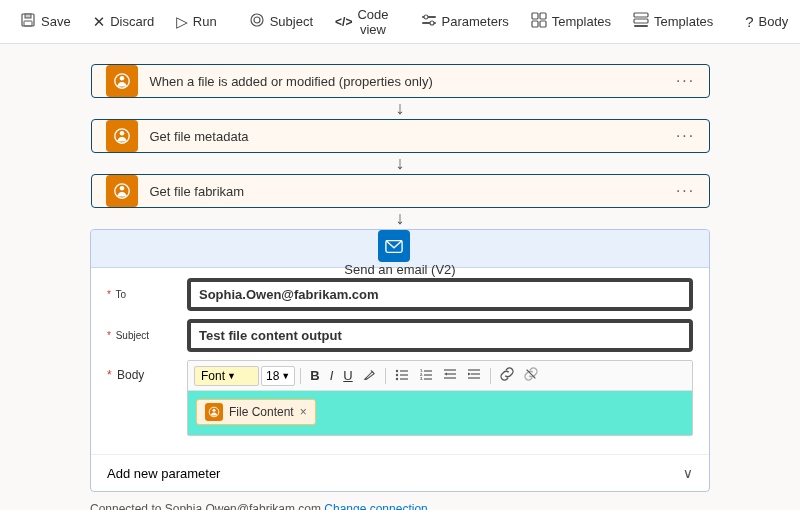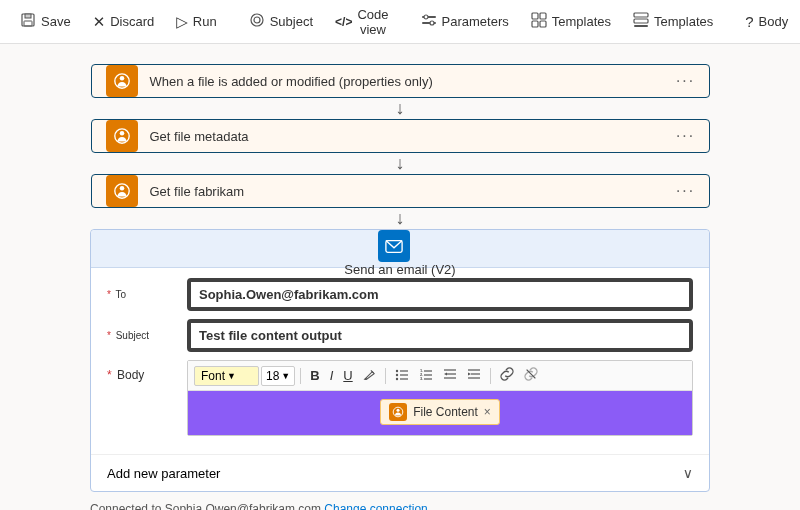--- a/index.html
+++ b/index.html
@@ -121,21 +121,21 @@
     }
     .format-btn {
       border: none; background: none; padding: 2px 4px; cursor: pointer;
       font-size: 13px; font-weight: bold; color: #333; border-radius: 2px;
     }
     .format-btn.italic { font-style: italic; font-weight: normal; }
     .format-btn.underline { text-decoration: underline; font-weight: normal; }
     .toolbar-div { width: 1px; height: 16px; background: #ccc; margin: 0 3px; }
 
     .body-content {
-      padding: 8px; min-height: 44px; background: #8b5cf6; text-align: center;
+      padding: 8px; min-height: 44px; background: #5eead4;
     }
     .file-content-tag {
       display: inline-flex; align-items: center; gap: 6px;
       background: #fff3e0; border: 1px solid #f5c66a; border-radius: 3px;
       padding: 3px 8px; font-size: 12px; color: #333;
     }
     .file-content-tag .tag-icon {
       width: 18px; height: 18px; background: #e07a00; border-radius: 3px;
       display: flex; align-items: center; justify-content: center;
       color: white; font-size: 10px;

